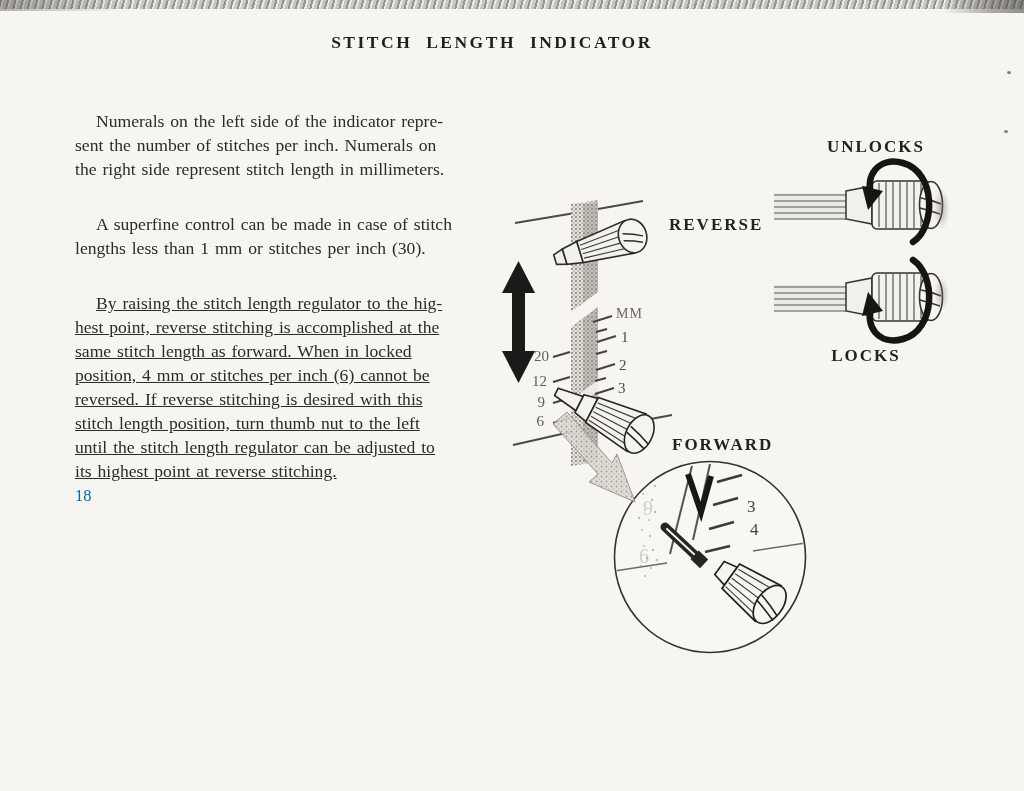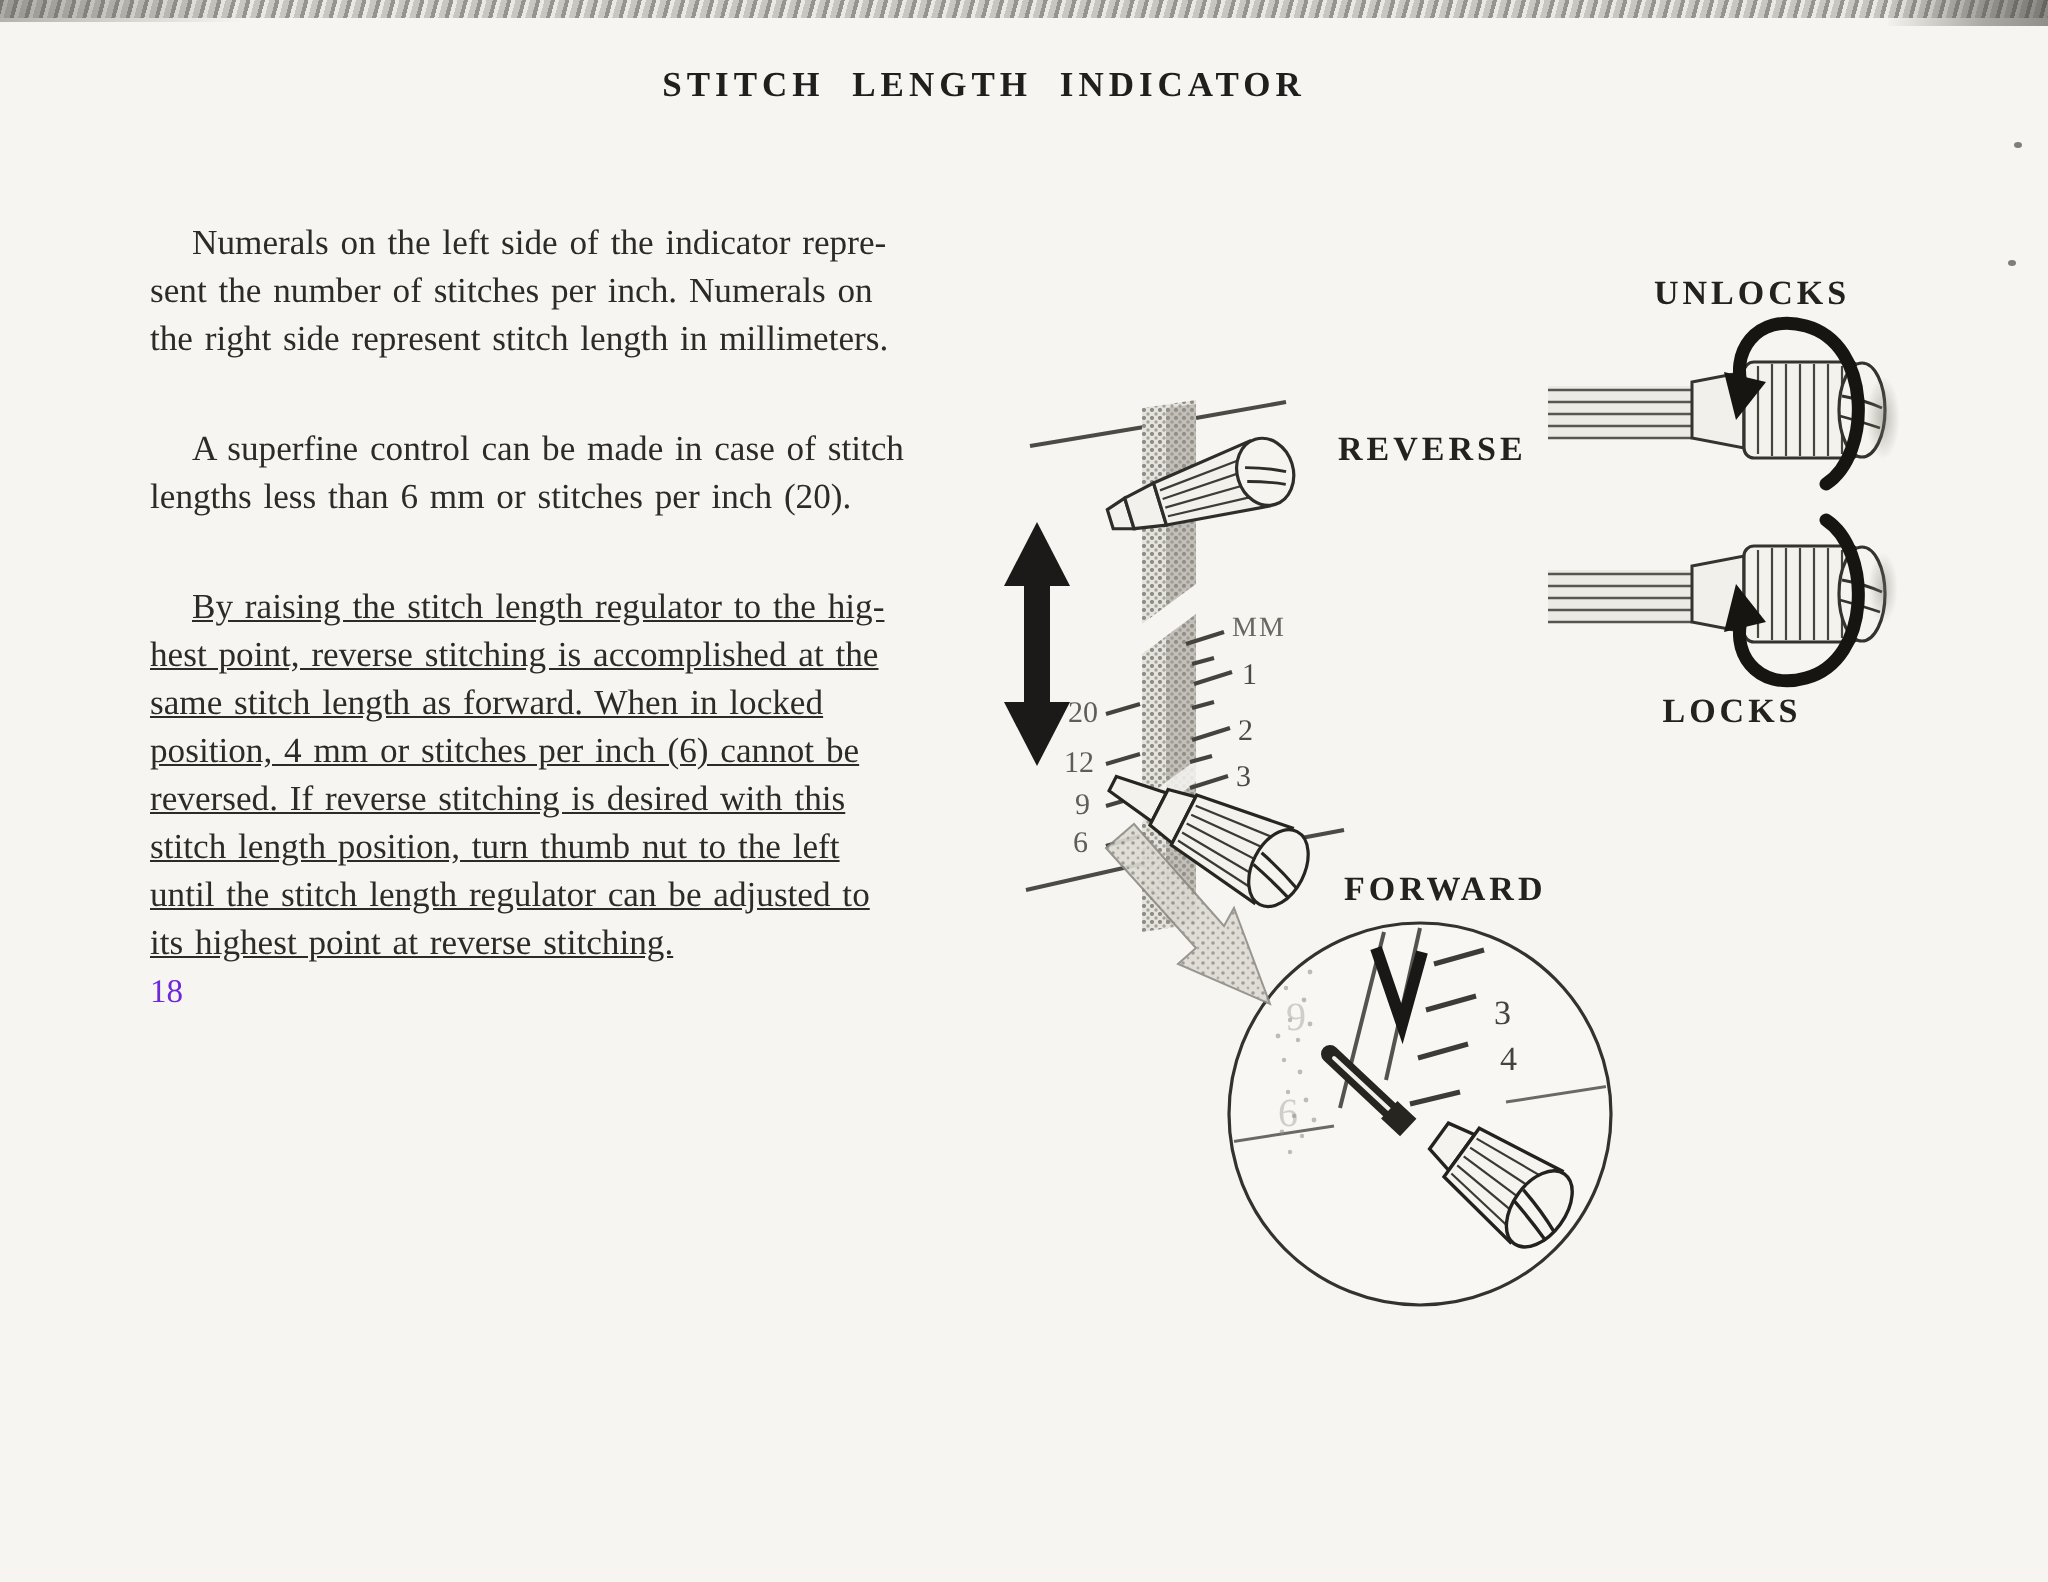--- a/index.html
+++ b/index.html
@@ -38,21 +38,21 @@
     position:absolute;left:35px;top:109px;width:442px;
     font-size:17.6px;line-height:24px;color:#2c2b27;
     word-spacing:1.5px;
     margin-left:40px;
   }
   .text-col p{
     margin:0 0 31px 0;
     white-space:pre-line;
     text-indent:21px;
   }
-  .page-number{font-size:16.5px;margin-top:1px;color:#6d28d9;}
+  .page-number{font-size:16.5px;margin-top:1px;color:#0369a1;}
   .fig{position:absolute;}
   .fig-center{left:495px;top:160px;}
   .fig-right{left:762px;top:118px;}
   svg text{font-family:"Liberation Serif", serif;}
   .diag-label{font-size:17px;font-weight:700;letter-spacing:2px;fill:#23221f;}
   .scale-num{font-size:15px;fill:#5f5d57;}
   .scale-num-r{font-size:15px;fill:#4c4a45;}
   .mm-label{font-size:14px;letter-spacing:1px;fill:#6a6761;}
   .inset-num{font-size:17px;fill:#45433e;}
   .inset-faint{font-size:20px;fill:#8f8c86;fill-opacity:.38;}
@@ -72,21 +72,21 @@
 
   <div class="scan-band"></div>
 
   <h1 class="page-title">STITCH LENGTH INDICATOR</h1>
 
   <section class="text-col">
     <p>Numerals on the left side of the indicator repre-
 sent the number of stitches per inch. Numerals on
 the right side represent stitch length in millimeters.</p>
     <p>A superfine control can be made in case of stitch
-lengths less than 6 mm or stitches per inch (20).</p>
+lengths less than 1 mm or stitches per inch (30).</p>
     <p style="margin-bottom:0;text-decoration:underline;">By raising the stitch length regulator to the hig-
 hest point, reverse stitching is accomplished at the
 same stitch length as forward. When in locked
 position, 4 mm or stitches per inch (6) cannot be
 reversed. If reverse stitching is desired with this
 stitch length position, turn thumb nut to the left
 until the stitch length regulator can be adjusted to
 its highest point at reverse stitching.</p>
     <div class="page-number">18</div>
   </section>

